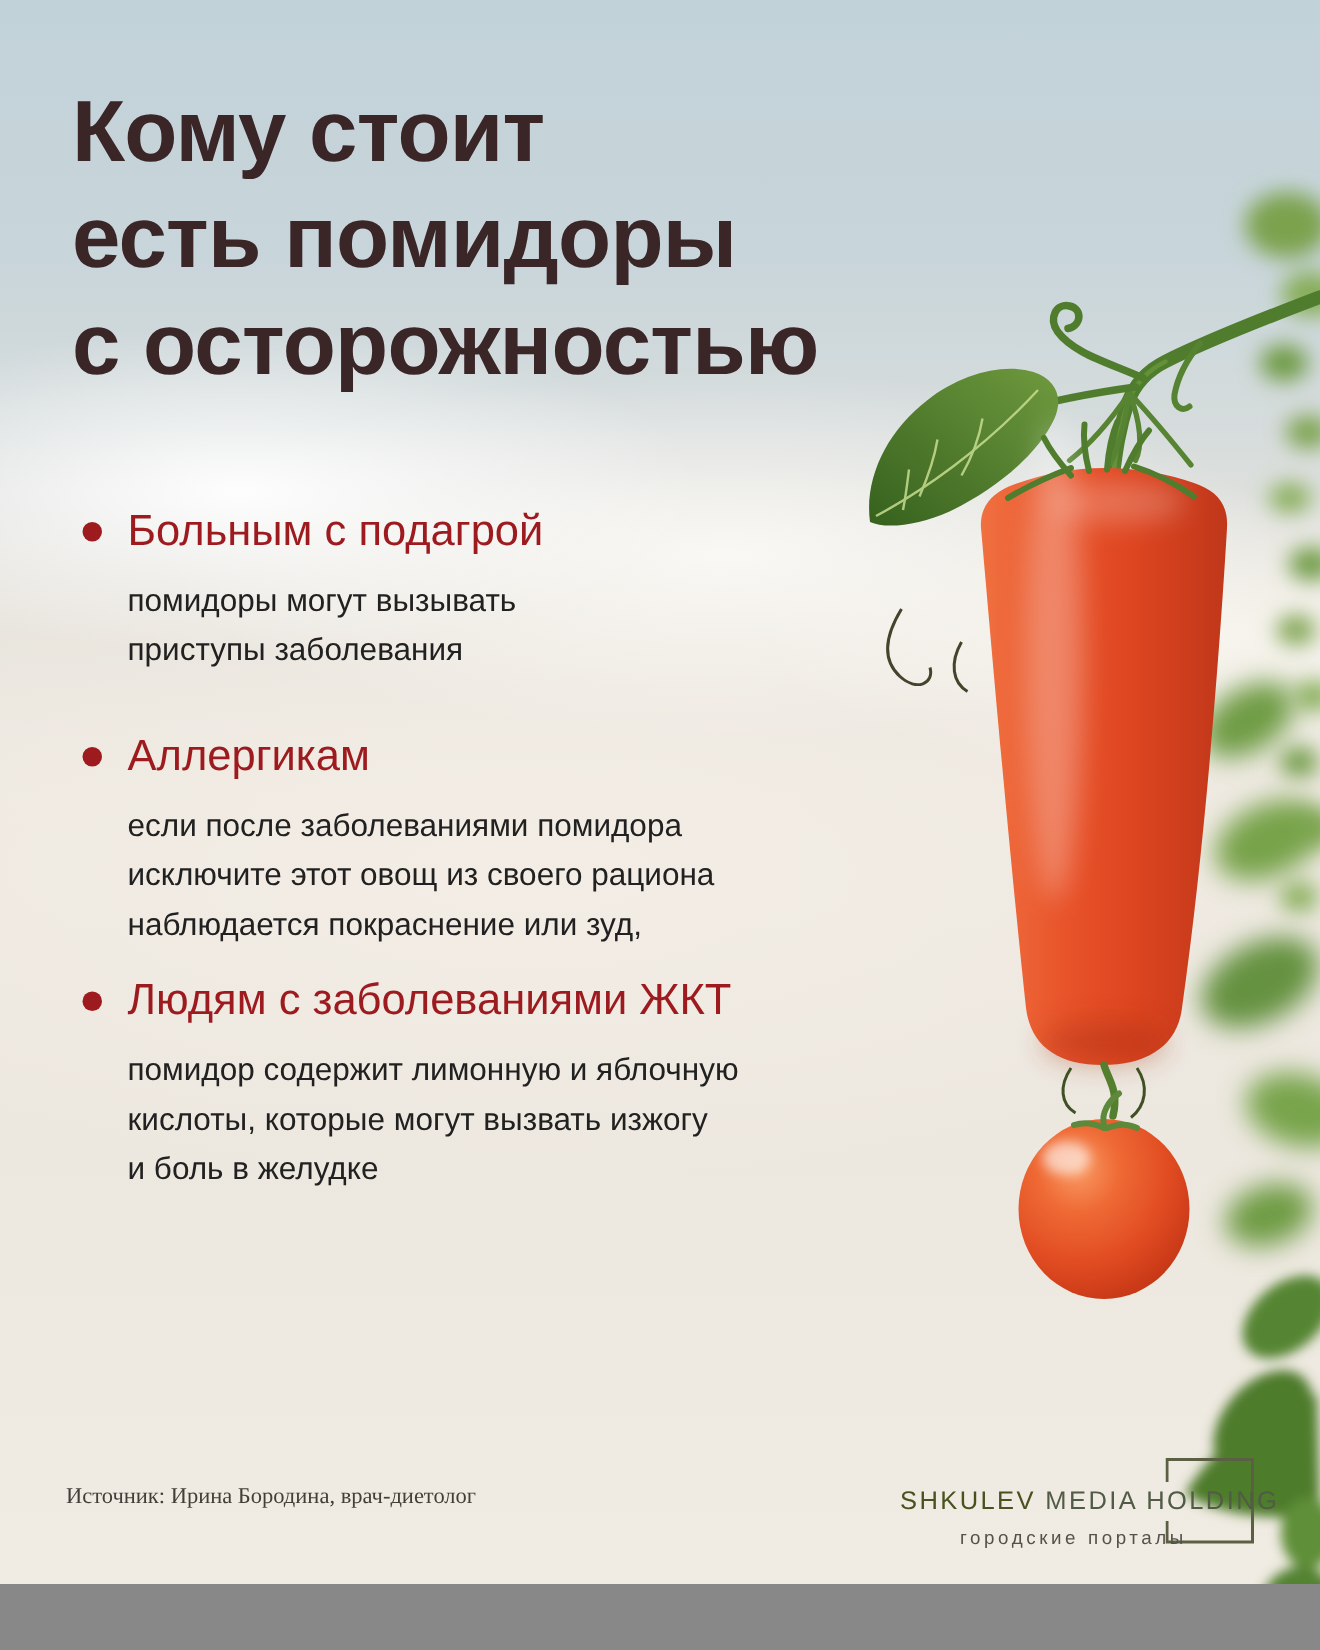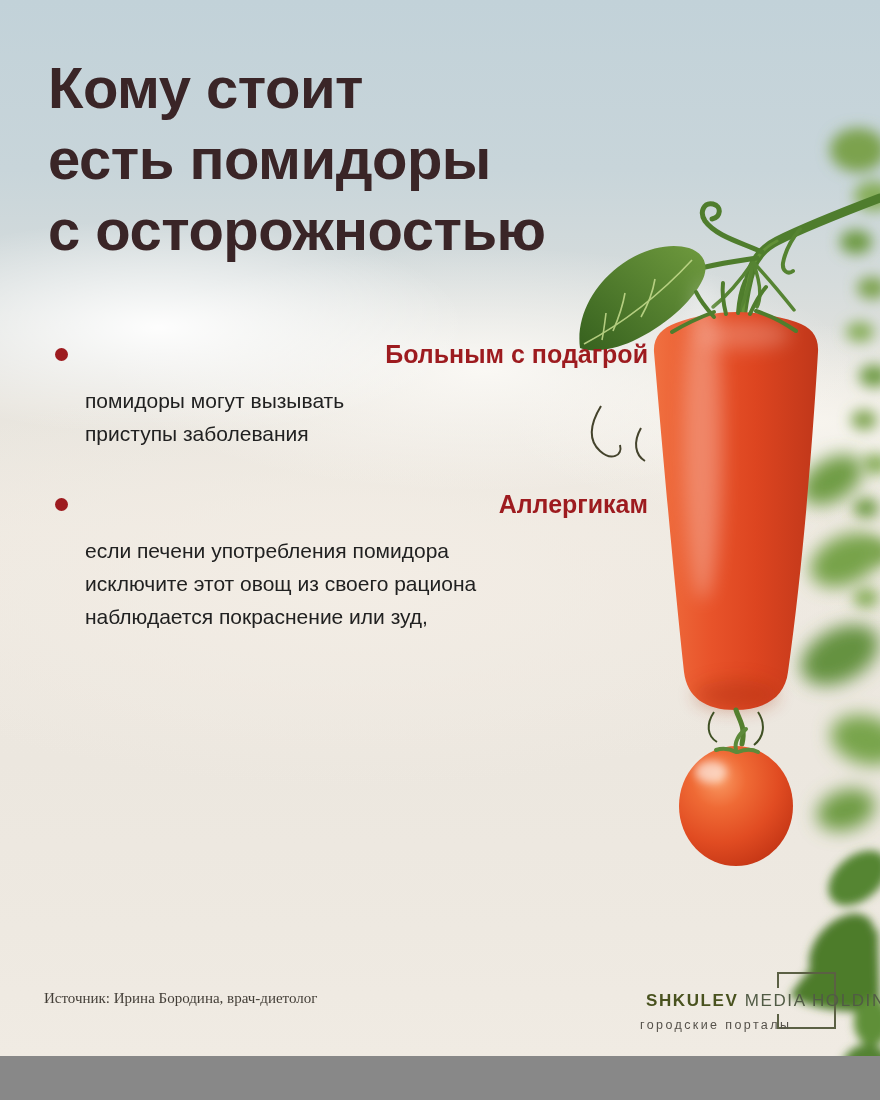--- a/index.html
+++ b/index.html
@@ -13,30 +13,30 @@
       radial-gradient(ellipse 700px 260px at 40% 55%, rgba(243,237,229,.95), rgba(243,237,229,0) 80%),
       linear-gradient(180deg,#c2d2d9 0%,#c8d5da 16%,#d6dcdc 27%,#e8e5de 38%,#eee9e1 50%,#ece7df 72%,#eee9e1 88%,#f0ebe3 100%);
   }
   .title{
     position:absolute;left:48px;top:52px;margin:0;
     font-size:58px;line-height:71px;font-weight:700;letter-spacing:-.5px;
     color:#3a2527;
   }
   .bullet{position:absolute;left:48px;width:600px;padding-left:37px;box-sizing:border-box;}
   .dot{position:absolute;left:7px;top:14px;width:13px;height:13px;border-radius:50%;background:#9d1b1f;}
-  .b-head{font-size:25px;line-height:40px;font-weight:700;color:#9d1b1f;text-align:right;}
+  .b-head{font-size:29px;line-height:40px;font-weight:400;color:#9d1b1f;}
   .b-body{margin-top:10px;font-size:21px;line-height:33px;color:#212121;}
   .b1{top:334px}.b2{top:484px}.b3{top:647px}.b4{top:824px}
   .source{
     position:absolute;left:44px;top:990px;
     font-family:"Liberation Serif",serif;font-size:15px;color:#433e37;
   }
   .logo{position:absolute;left:600px;top:991px;white-space:nowrap;}
   .logo-row{font-size:17px;letter-spacing:1.6px;color:#515b45;}
-  .logo-bold{font-weight:700;color:#49521f;margin-left:46px;}
+  .logo-bold{font-weight:400;color:#49521f;}
   .logo-tag{margin-top:7px;font-size:12.5px;letter-spacing:2.4px;color:#55514a;padding-left:40px;}
   .logo-frame{position:absolute;left:777px;top:972px;}
   .art{position:absolute;left:520px;top:0;width:360px;height:1100px;}
 </style>
 </head>
 <body>
 
 <div class="canvas">
 
   <svg class="art" viewBox="520 0 360 1100" aria-hidden="true">
@@ -165,26 +165,35 @@
     <div class="b-body">
       <div>помидоры могут вызывать</div>
       <div>приступы заболевания</div>
     </div>
   </div>
 
   <div class="bullet b2">
     <span class="dot"></span>
     <div class="b-head">Аллергикам</div>
     <div class="b-body">
-      <div>если печени употребления помидора</div>
+      <div>если после заболеваниями помидора</div>
       <div>исключите этот овощ из своего рациона</div>
       <div>наблюдается покраснение или зуд,</div>
     </div>
   </div>
 
+  <div class="bullet b3">
+    <span class="dot"></span>
+    <div class="b-head">Людям с заболеваниями ЖКТ</div>
+    <div class="b-body">
+      <div>помидор содержит лимонную и яблочную</div>
+      <div>кислоты, которые могут вызвать изжогу</div>
+      <div>и боль в желудке</div>
+    </div>
+  </div>
 
 
   <div class="source">Источник: Ирина Бородина, врач-диетолог</div>
 
   <svg class="logo-frame" width="62" height="62" aria-hidden="true">
     <path d="M1,16 L1,1 L58,1 L58,56 L1,56 L1,42" fill="none" stroke="#5b6044" stroke-width="2"></path>
   </svg>
   <div class="logo">
     <div class="logo-row">
       <span class="logo-bold">SHKULEV</span>

